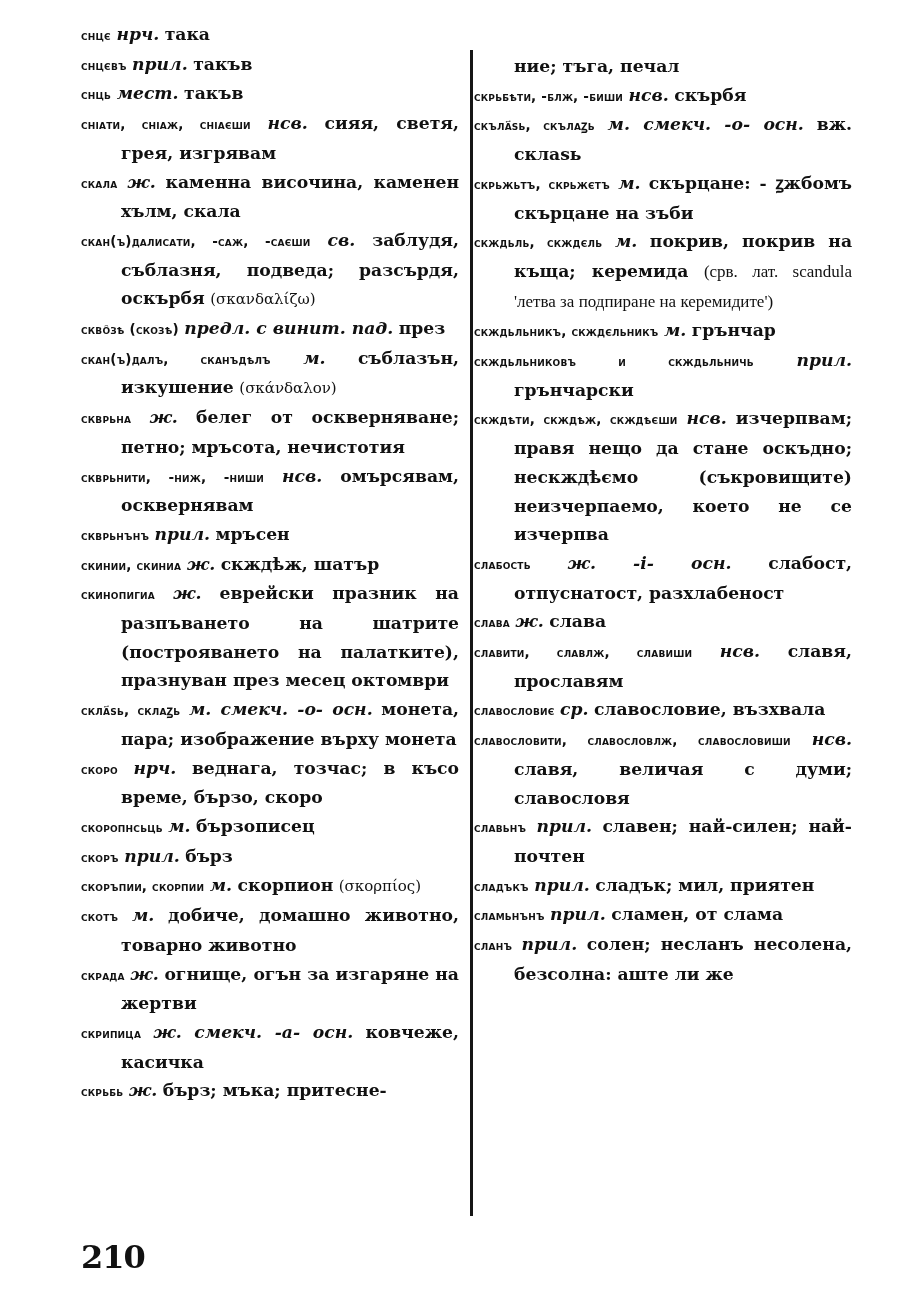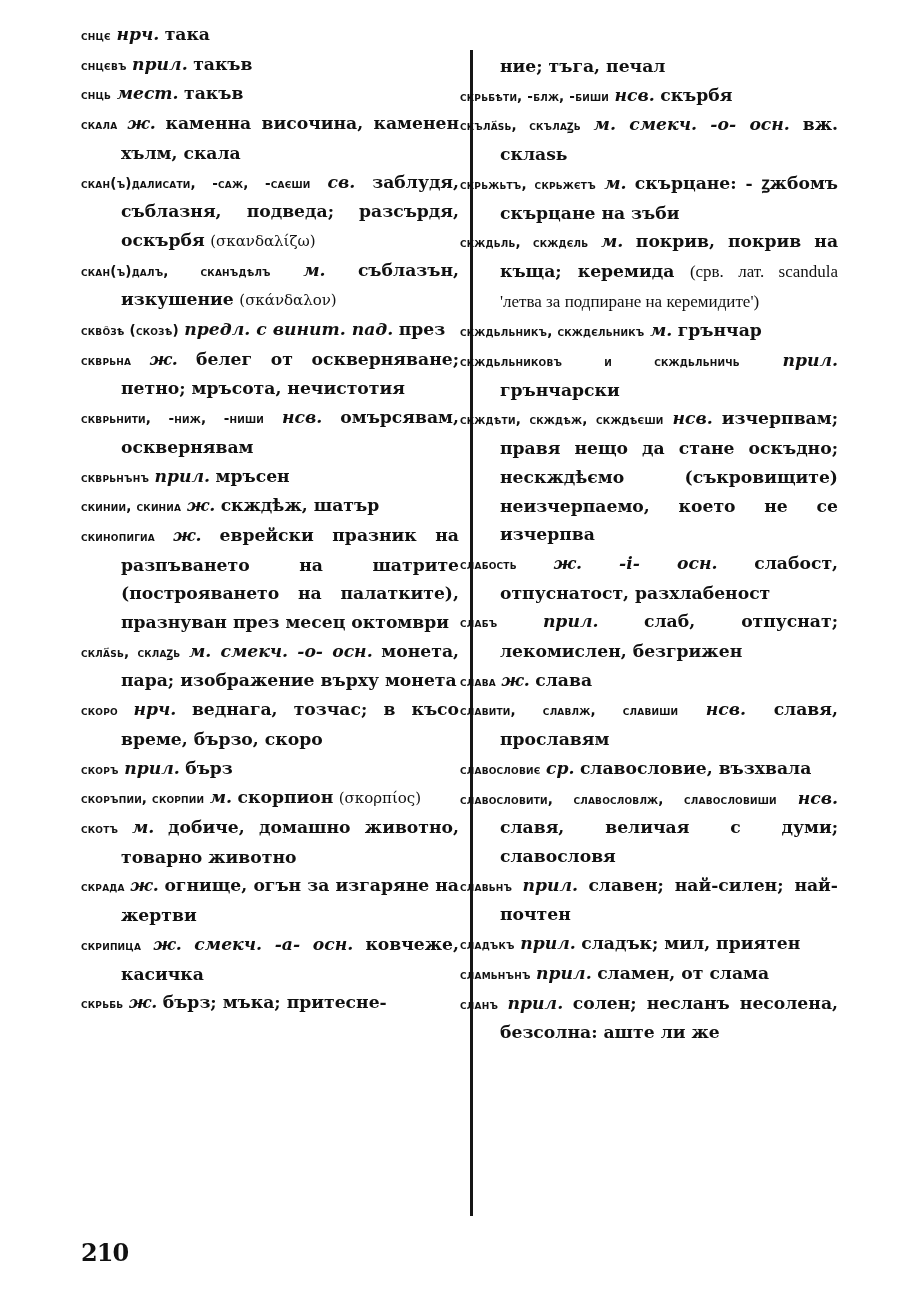--- a/index.html
+++ b/index.html
@@ -1,75 +1,76 @@
 <!DOCTYPE html>
 <html><head>
 <meta charset="utf-8">
 <style>
   html, body { margin:0; padding:0; background:#ffffff; }
   body { width:900px; height:1312px; position:relative; overflow:hidden;
          font-family:"DejaVu Serif","Liberation Serif",serif; color:#111; }
   .page { position:absolute; left:0; top:0; width:900px; height:1312px;margin-left:19px; }
   .col { position:absolute; top:20px; }
   .col-left { left:62px; width:378px; }
-  .col-right { left:441px; width:378px; top:52px; }
+  .col-right { left:455px; width:378px; top:52px; }
   .divider { position:absolute; left:451px; top:50px; width:3px; height:1166px; background:#161616; }
   .entry { font-size:17.2px; line-height:28.7px; text-align:justify; padding-left:40px; text-indent:-40px; }
   .entry.cont { padding-left:40px; text-indent:0; }
   .hw { font-family:"DejaVu Sans","Liberation Sans",sans-serif; font-weight:bold;
         font-size:13.5px; letter-spacing:0.2px; font-variant:small-caps; text-transform:lowercase; }
   .gram { font-style:italic; font-weight:bold; font-family:"DejaVu Serif",serif; }
   .def { font-weight:bold; }
   .greek { font-size:15px; }
   .latin { font-family:"Liberation Serif",serif; font-size:17px; }
   .pagenum { position:absolute; left:62px; top:1238px; font-family:"DejaVu Serif",serif;
-             font-weight:bold; font-size:24px; letter-spacing:-1px; }
+             font-weight:bold; font-size:32px; letter-spacing:-1px; }
 </style>
 </head>
 <body>
 
 <div class="page">
 
   <div class="col col-left">
 
     <div class="entry"><span class="hw">снцє</span> <span class="gram">нрч.</span> <span class="def">така</span></div>
     <div class="entry"><span class="hw">снцєвъ</span> <span class="gram">прил.</span> <span class="def">такъв</span></div>
     <div class="entry"><span class="hw">снць</span> <span class="gram">мест.</span> <span class="def">такъв</span></div>
+    <div class="entry"><span class="hw">сніати, сніаж, сніаєши</span> <span class="gram">нсв.</span> <span class="def">сияя, светя, грея, изгрявам</span></div>
     <div class="entry"><span class="hw">скала</span> <span class="gram">ж.</span> <span class="def">каменна височина, каменен хълм, скала</span></div>
     <div class="entry"><span class="hw">скан(ъ)далисати, -саж, -саєши</span> <span class="gram">св.</span> <span class="def">заблудя, съблазня, подведа; разсърдя, оскърбя</span> <span class="greek">(σκανδαλίζω)</span></div>
+    <div class="entry"><span class="hw">скво҄зѣ (скозѣ)</span> <span class="gram">предл. с винит. пад.</span> <span class="def">през</span></div>
     <div class="entry"><span class="hw">скан(ъ)далъ, сканъдѣлъ</span> <span class="gram">м.</span> <span class="def">съблазън, изкушение</span> <span class="greek">(σκάνδαλον)</span></div>
-    <div class="entry"><span class="hw">скво҄зѣ (скозѣ)</span> <span class="gram">предл. с винит. пад.</span> <span class="def">през</span></div>
     <div class="entry"><span class="hw">скврьна</span> <span class="gram">ж.</span> <span class="def">белег от оскверняване; петно; мръсота, нечистотия</span></div>
     <div class="entry"><span class="hw">скврьнити, -ниж, -ниши</span> <span class="gram">нсв.</span> <span class="def">омърсявам, осквернявам</span></div>
     <div class="entry"><span class="hw">скврьнънъ</span> <span class="gram">прил.</span> <span class="def">мръсен</span></div>
     <div class="entry"><span class="hw">скинии, скиниа</span> <span class="gram">ж.</span> <span class="def">скждѣж, шатър</span></div>
     <div class="entry"><span class="hw">скинопигиа</span> <span class="gram">ж.</span> <span class="def">еврейски празник на разпъването на шатрите (построяването на палатките), празнуван през месец октомври</span></div>
     <div class="entry"><span class="hw">скла҃ѕь, склаꙁь</span> <span class="gram">м. смекч. -о- осн.</span> <span class="def">монета, пара; изображение върху монета</span></div>
     <div class="entry"><span class="hw">скоро</span> <span class="gram">нрч.</span> <span class="def">веднага, тозчас; в късо време, бързо, скоро</span></div>
+    <div class="entry"><span class="hw">скоропнсьць</span> <span class="gram">м.</span> <span class="def">бързописец</span></div>
     <div class="entry"><span class="hw">скоръ</span> <span class="gram">прил.</span> <span class="def">бърз</span></div>
     <div class="entry"><span class="hw">скоръпии, скорпии</span> <span class="gram">м.</span> <span class="def">скорпион</span> <span class="greek">(σκορπίος)</span></div>
     <div class="entry"><span class="hw">скотъ</span> <span class="gram">м.</span> <span class="def">добиче, домашно животно, товарно животно</span></div>
     <div class="entry"><span class="hw">скрада</span> <span class="gram">ж.</span> <span class="def">огнище, огън за изгаряне на жертви</span></div>
     <div class="entry"><span class="hw">скрипица</span> <span class="gram">ж. смекч. -а- осн.</span> <span class="def">ковчеже, касичка</span></div>
     <div class="entry"><span class="hw">скрьбь</span> <span class="gram">ж.</span> <span class="def">бърз; мъка; притесне-</span></div>
   </div>
 
   <div class="divider"></div>
 
   <div class="col col-right">
     <div class="entry cont"><span class="def">ние; тъга, печал</span></div>
     <div class="entry"><span class="hw">скрьбѣти, -блж, -биши</span> <span class="gram">нсв.</span> <span class="def">скърбя</span></div>
     <div class="entry"><span class="hw">скъла҃ѕь, скълаꙁь</span> <span class="gram">м. смекч. -о- осн.</span> <span class="def">вж. склаѕь</span></div>
     <div class="entry"><span class="hw">скрьжьтъ, скрьжєтъ</span> <span class="gram">м.</span> <span class="def">скърцане: - ꙁжбомъ скърцане на зъби</span></div>
     <div class="entry"><span class="hw">скждьль, скждєль</span> <span class="gram">м.</span> <span class="def">покрив, покрив на къща; керемида</span> <span class="latin">(срв. лат. scandula 'летва за подпиране на керемидите')</span></div>
     <div class="entry"><span class="hw">скждьльникъ, скждєльникъ</span> <span class="gram">м.</span> <span class="def">грънчар</span></div>
     <div class="entry"><span class="hw">скждьльниковъ и скждьльничь</span> <span class="gram">прил.</span> <span class="def">грънчарски</span></div>
     <div class="entry"><span class="hw">скждѣти, скждѣж, скждѣєши</span> <span class="gram">нсв.</span> <span class="def">изчерпвам; правя нещо да стане оскъдно; нескждѣємо (съкровищите) неизчерпаемо, което не се изчерпва</span></div>
     <div class="entry"><span class="hw">слабость</span> <span class="gram">ж. -i- осн.</span> <span class="def">слабост, отпуснатост, разхлабеност</span></div>
-    <div class="entry"><span class="hw">слабъ</span> <span class="gram">прил.</span> <span class="def">слаб, отпуснат; лекомислен, безгрижен</span></div>
     <div class="entry"><span class="hw">слава</span> <span class="gram">ж.</span> <span class="def">слава</span></div>
     <div class="entry"><span class="hw">славити, славлж, славиши</span> <span class="gram">нсв.</span> <span class="def">славя, прославям</span></div>
     <div class="entry"><span class="hw">славословиє</span> <span class="gram">ср.</span> <span class="def">славословие, възхвала</span></div>
     <div class="entry"><span class="hw">славословити, славословлж, славословиши</span> <span class="gram">нсв.</span> <span class="def">славя, величая с думи; славословя</span></div>
     <div class="entry"><span class="hw">славьнъ</span> <span class="gram">прил.</span> <span class="def">славен; най-силен; най-почтен</span></div>
     <div class="entry"><span class="hw">сладъкъ</span> <span class="gram">прил.</span> <span class="def">сладък; мил, приятен</span></div>
     <div class="entry"><span class="hw">сламьнънъ</span> <span class="gram">прил.</span> <span class="def">сламен, от слама</span></div>
     <div class="entry"><span class="hw">сланъ</span> <span class="gram">прил.</span> <span class="def">солен; несланъ несолена, безсолна: аште ли же</span></div>
   </div>
 

